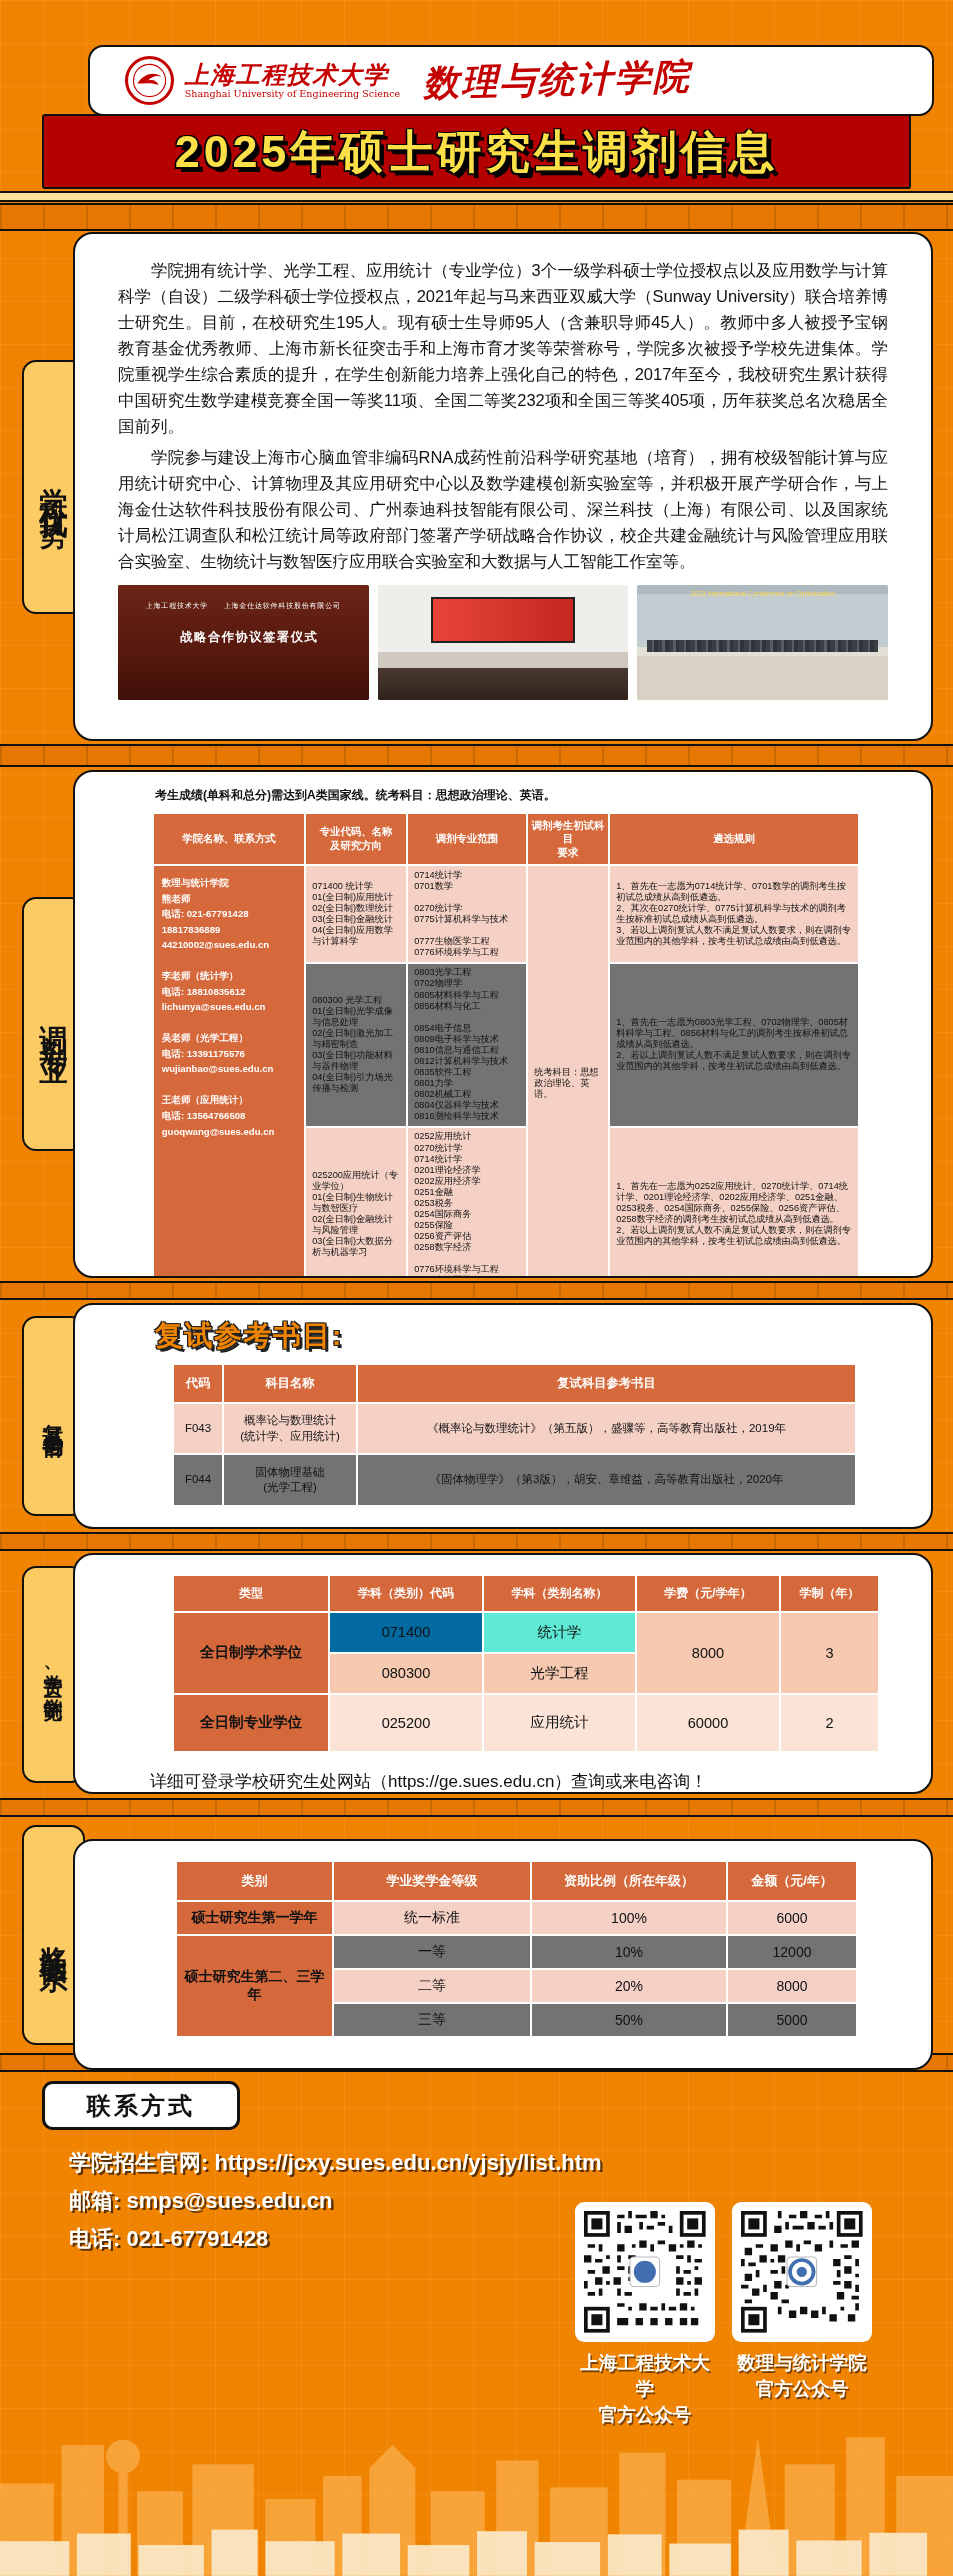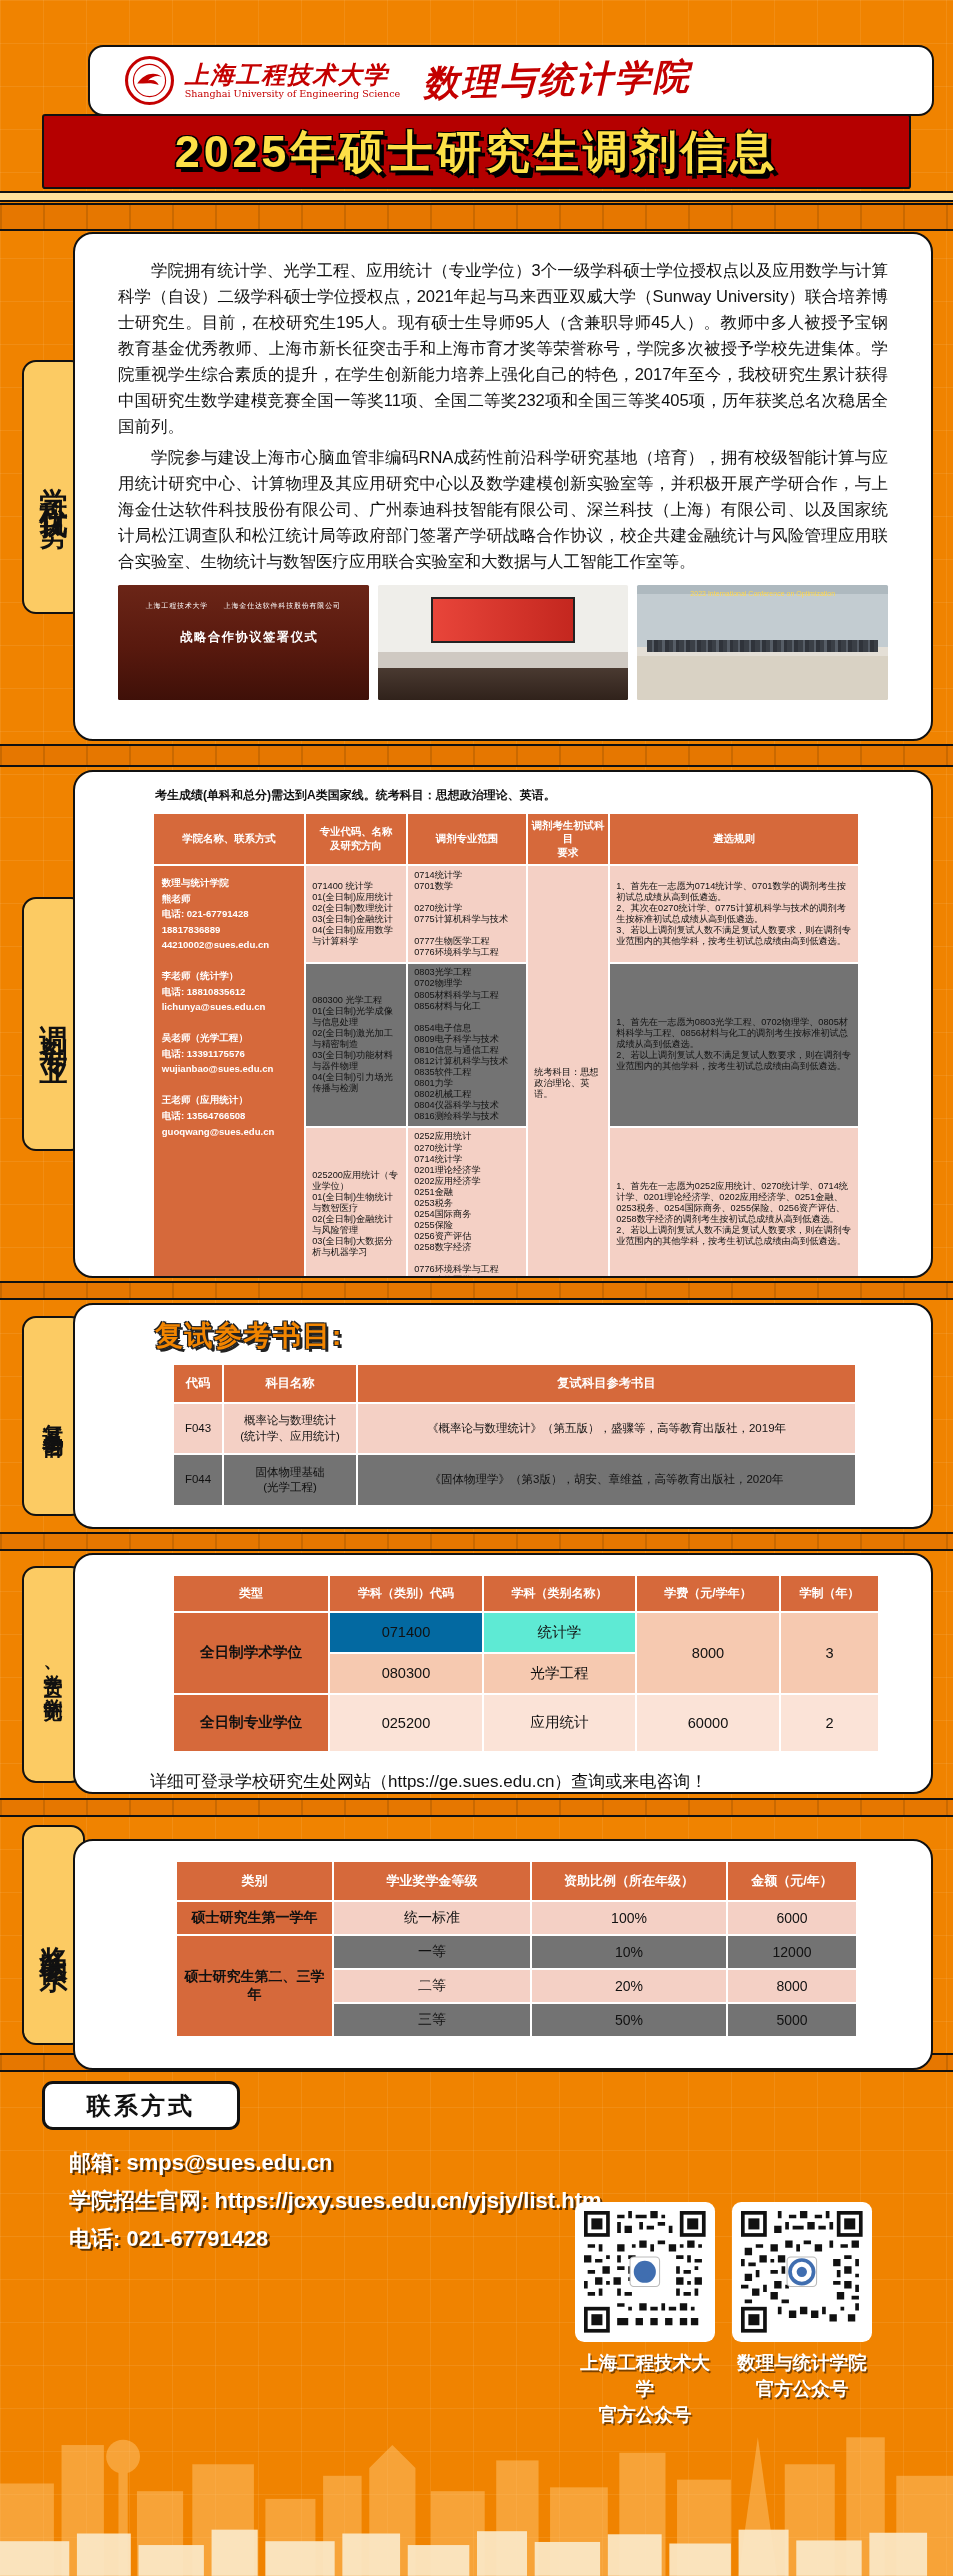--- a/index.html
+++ b/index.html
@@ -393,22 +393,22 @@
   </tbody>
     </table>
 </div>
 
 <div class="abs sep-band" style="top:2053px;height:18.5px;"></div>
 
 <div class="abs contact-box">
   <span>联系方式</span>
 </div>
 <div class="abs contact-lines">
+  <div class="contact-line">学院招生官网: https://jcxy.sues.edu.cn/yjsjy/list.htm</div>
   <div class="contact-line">邮箱: smps@sues.edu.cn</div>
-  <div class="contact-line">学院招生官网: https://jcxy.sues.edu.cn/yjsjy/list.htm</div>
   <div class="contact-line">电话: 021-67791428</div>
 </div>
 
 <div class="abs qr" style="left:575px;">
   <svg viewBox="0 0 33 33">
     <rect width="33" height="33" fill="#fff"></rect>
     <g fill="#111">
       <path d="M0 0h7v7H0z"></path>
         <path d="M26 0h7v7h-7z"></path>
         <path d="M0 26h7v7H0z"></path>

